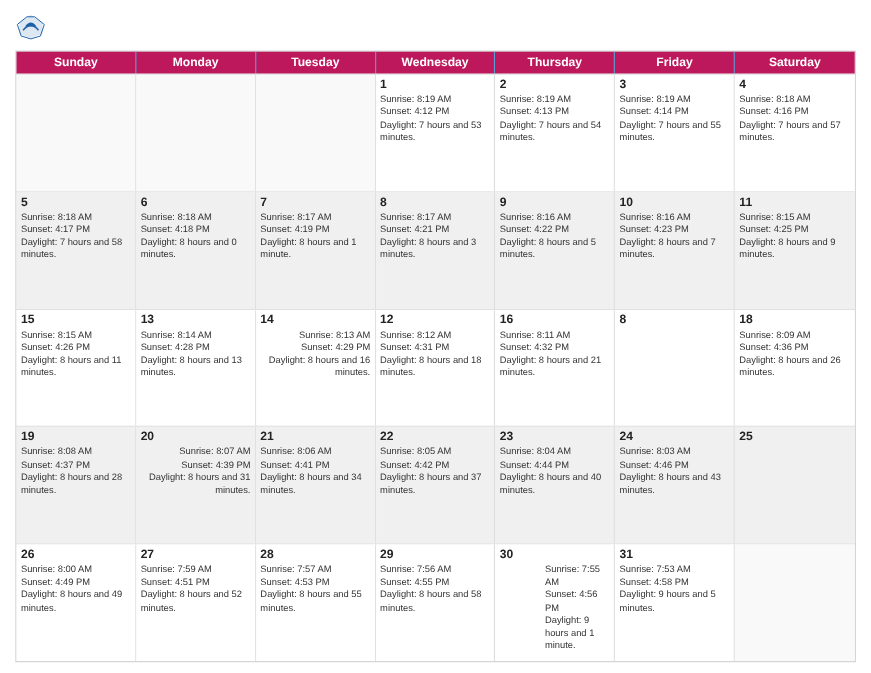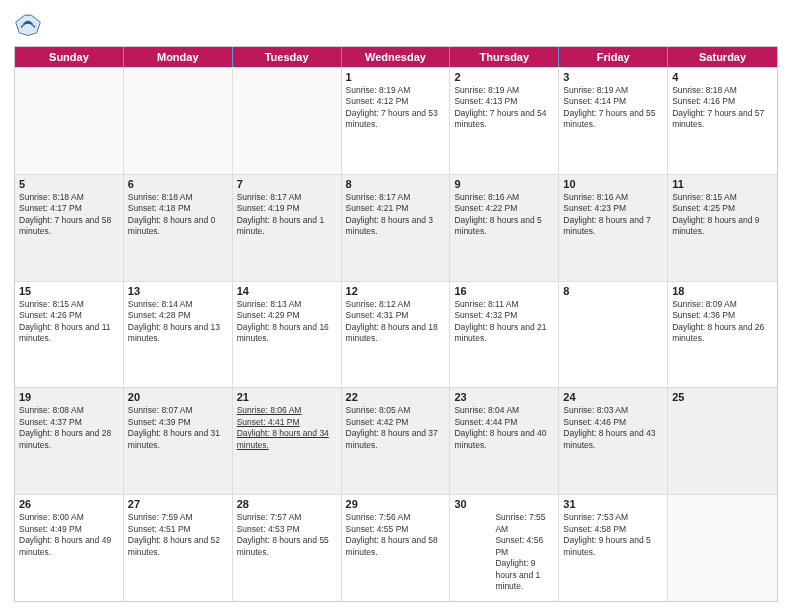--- a/index.html
+++ b/index.html
@@ -226,21 +226,21 @@
 Daylight: 8 hours and 11 minutes.</div>
           </div>
           <div class="cal-cell">
             <div class="day-num">13</div>
             <div class="day-detail" style="white-space: pre-line;">Sunrise: 8:14 AM
 Sunset: 4:28 PM
 Daylight: 8 hours and 13 minutes.</div>
           </div>
           <div class="cal-cell">
             <div class="day-num">14</div>
-            <div class="day-detail" style="white-space: pre-line;">Sunrise: 8:13 AM
+            <div class="day-detail" style="white-space: pre-line; text-align: right;">Sunrise: 8:13 AM
 Sunset: 4:29 PM
 Daylight: 8 hours and 16 minutes.</div>
           </div>
           <div class="cal-cell">
             <div class="day-num">12</div>
             <div class="day-detail" style="white-space: pre-line;">Sunrise: 8:12 AM
 Sunset: 4:31 PM
 Daylight: 8 hours and 18 minutes.</div>
           </div>
           <div class="cal-cell">
@@ -261,27 +261,27 @@
         </div>
         <div class="cal-row">
           <div class="cal-cell shaded">
             <div class="day-num">19</div>
             <div class="day-detail" style="white-space: pre-line;">Sunrise: 8:08 AM
 Sunset: 4:37 PM
 Daylight: 8 hours and 28 minutes.</div>
           </div>
           <div class="cal-cell shaded">
             <div class="day-num">20</div>
-            <div class="day-detail" style="white-space: pre-line;">Sunrise: 8:07 AM
+            <div class="day-detail" style="white-space: pre-line; text-align: right;">Sunrise: 8:07 AM
 Sunset: 4:39 PM
 Daylight: 8 hours and 31 minutes.</div>
           </div>
           <div class="cal-cell shaded">
             <div class="day-num">21</div>
-            <div class="day-detail" style="white-space: pre-line; text-decoration: underline;">Sunrise: 8:06 AM
+            <div class="day-detail" style="white-space: pre-line;">Sunrise: 8:06 AM
 Sunset: 4:41 PM
 Daylight: 8 hours and 34 minutes.</div>
           </div>
           <div class="cal-cell shaded">
             <div class="day-num">22</div>
             <div class="day-detail" style="white-space: pre-line;">Sunrise: 8:05 AM
 Sunset: 4:42 PM
 Daylight: 8 hours and 37 minutes.</div>
           </div>
           <div class="cal-cell shaded">

